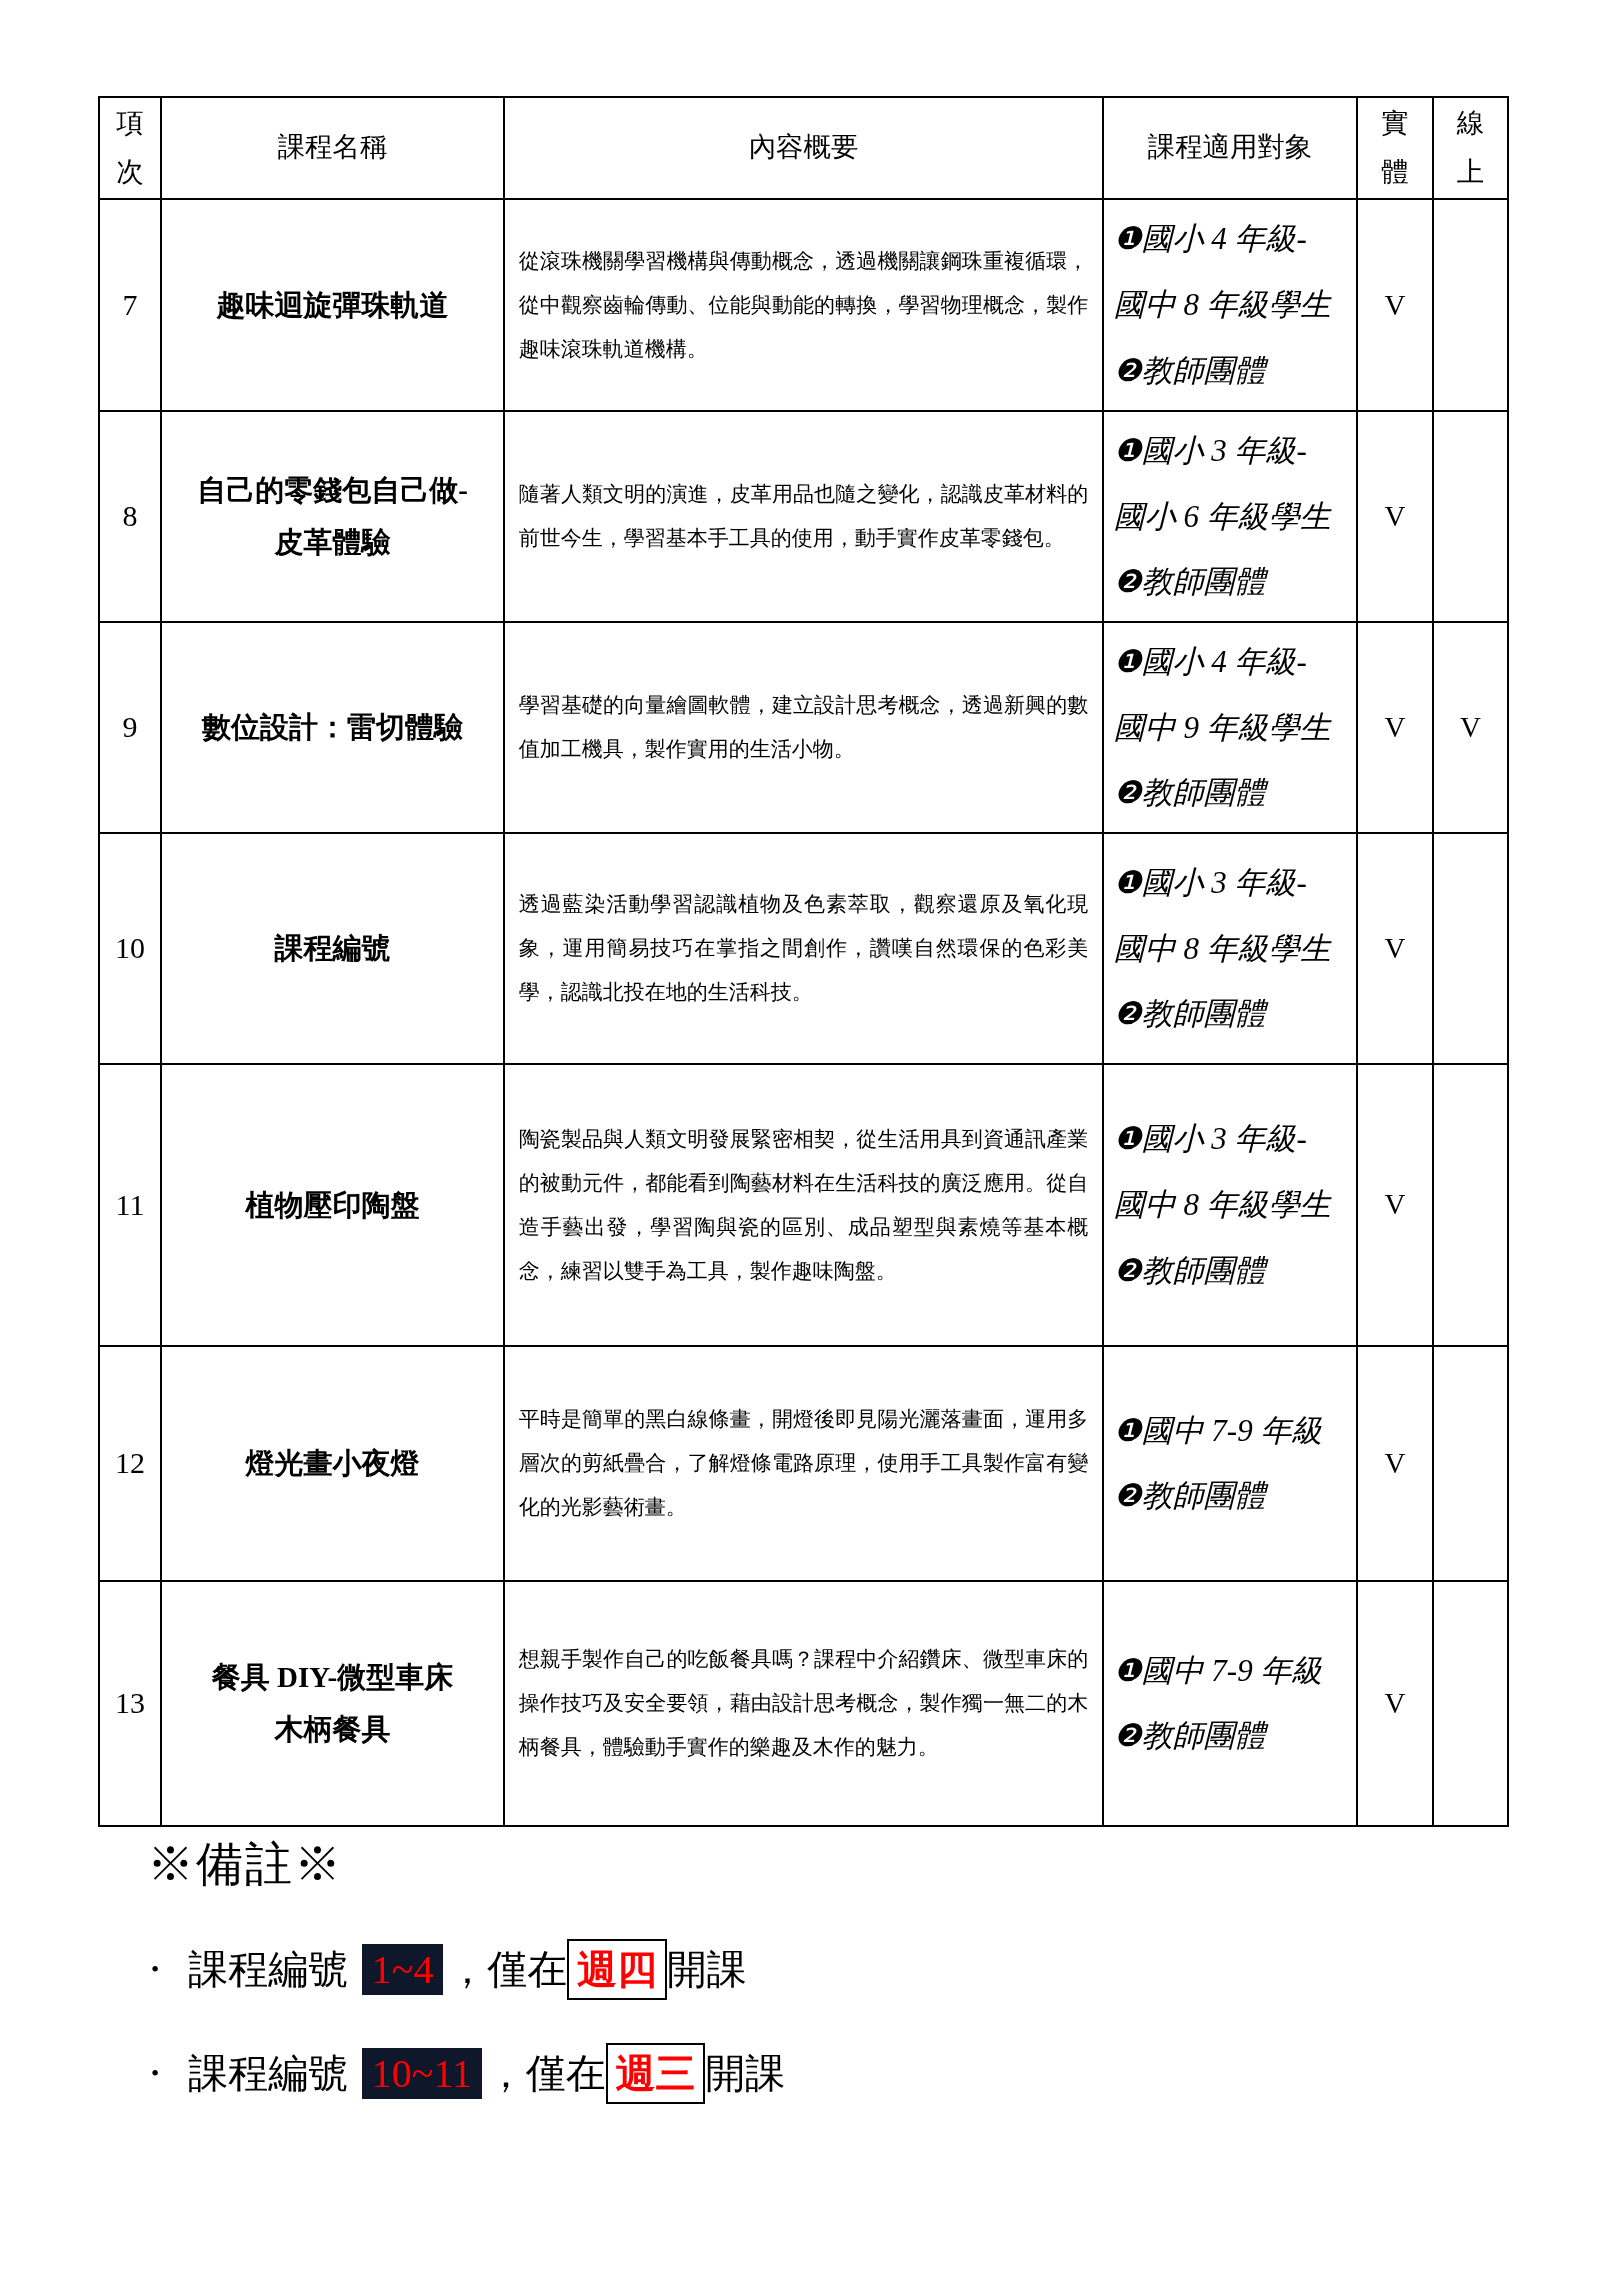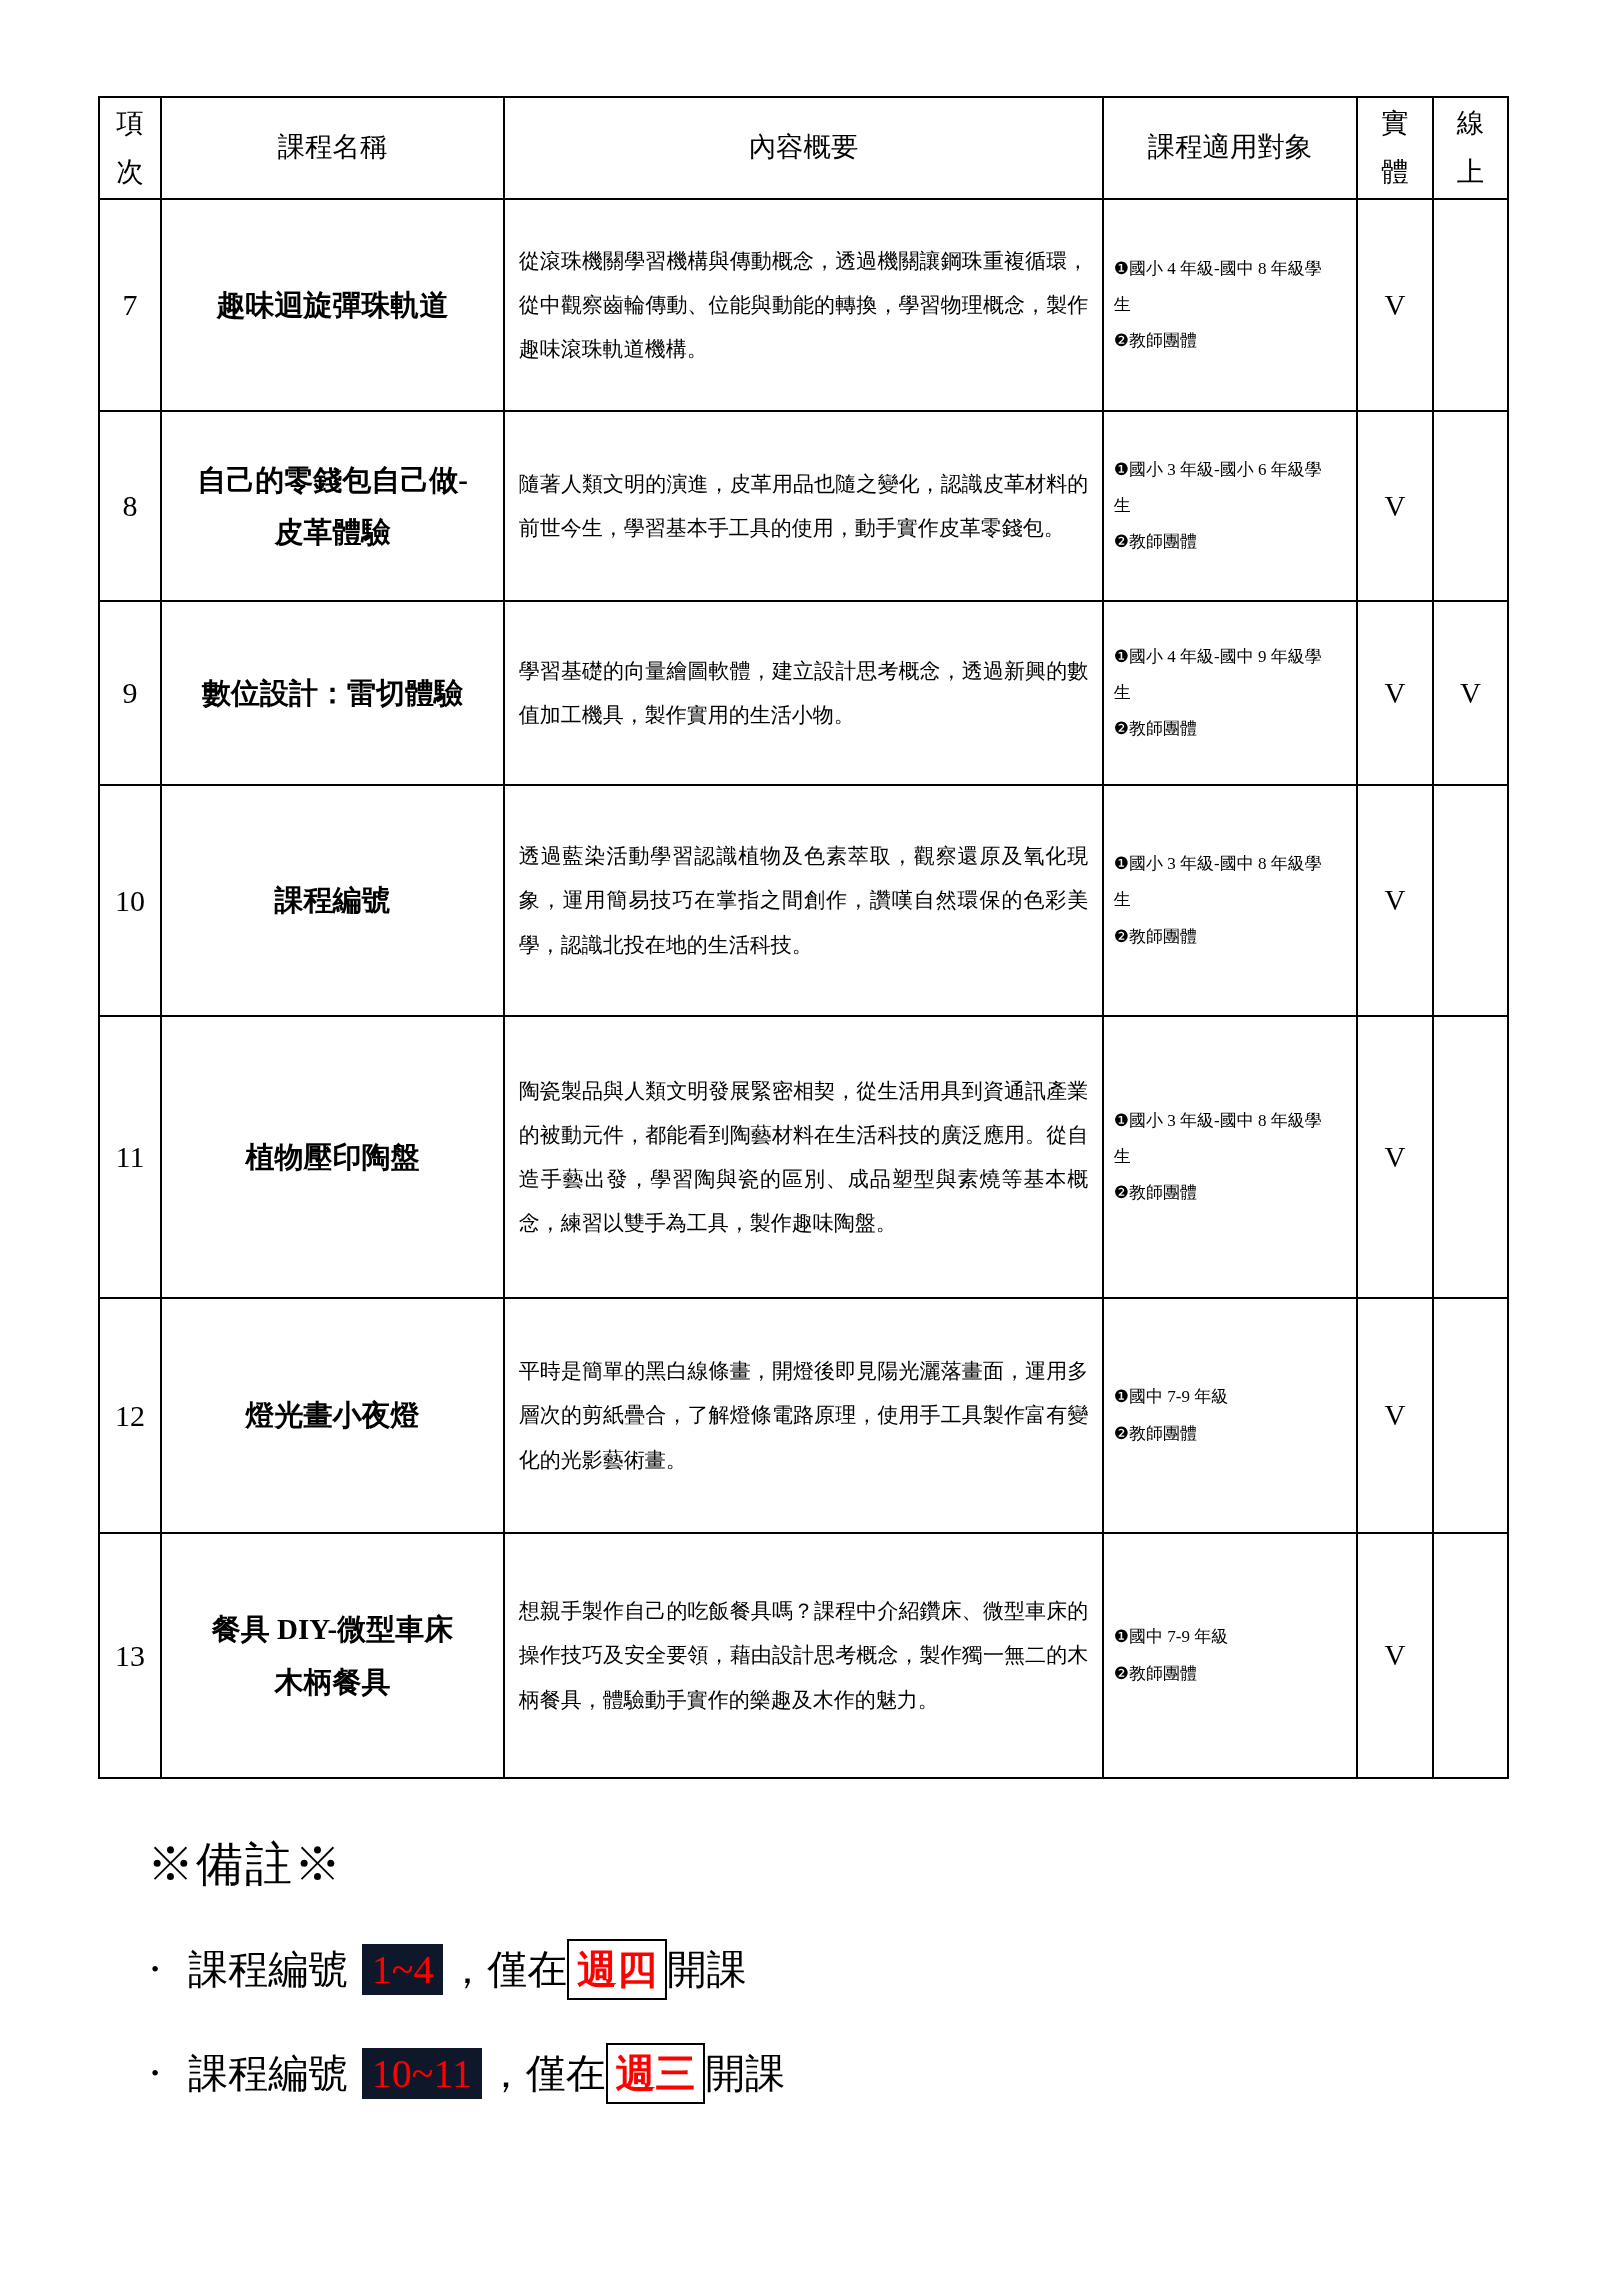--- a/index.html
+++ b/index.html
@@ -30,23 +30,24 @@
   .stack { width:31px; margin:0 auto; line-height:1.8; }
 
   td.num   { text-align:center; font-size:30px; }
   td.name  { text-align:center; font-size:29px; font-weight:bold;
              white-space:pre-line; line-height:1.8; padding:0 5.9px; }
   td.summary {
     font-size:21px; line-height:2.1; padding:7.8px 13.7px;
     text-align:justify;
   }
   td.audience {
-    font-size:17px; line-height:2.12;
+    font-size:31px; line-height:2.12;
     padding:5.9px 19.6px 5.9px 9.8px;
     white-space:pre-line;
+    font-style:italic;
   }
   td.check { text-align:center; font-size:29px; }
 
   tr.r7  { height:212px; }
   tr.r8  { height:190px; }
   tr.r9  { height:184px; }
   tr.r10 { height:231px; }
   tr.r11 { height:282px; }
   tr.r12 { height:235px; }
   tr.r13 { height:245px; }

